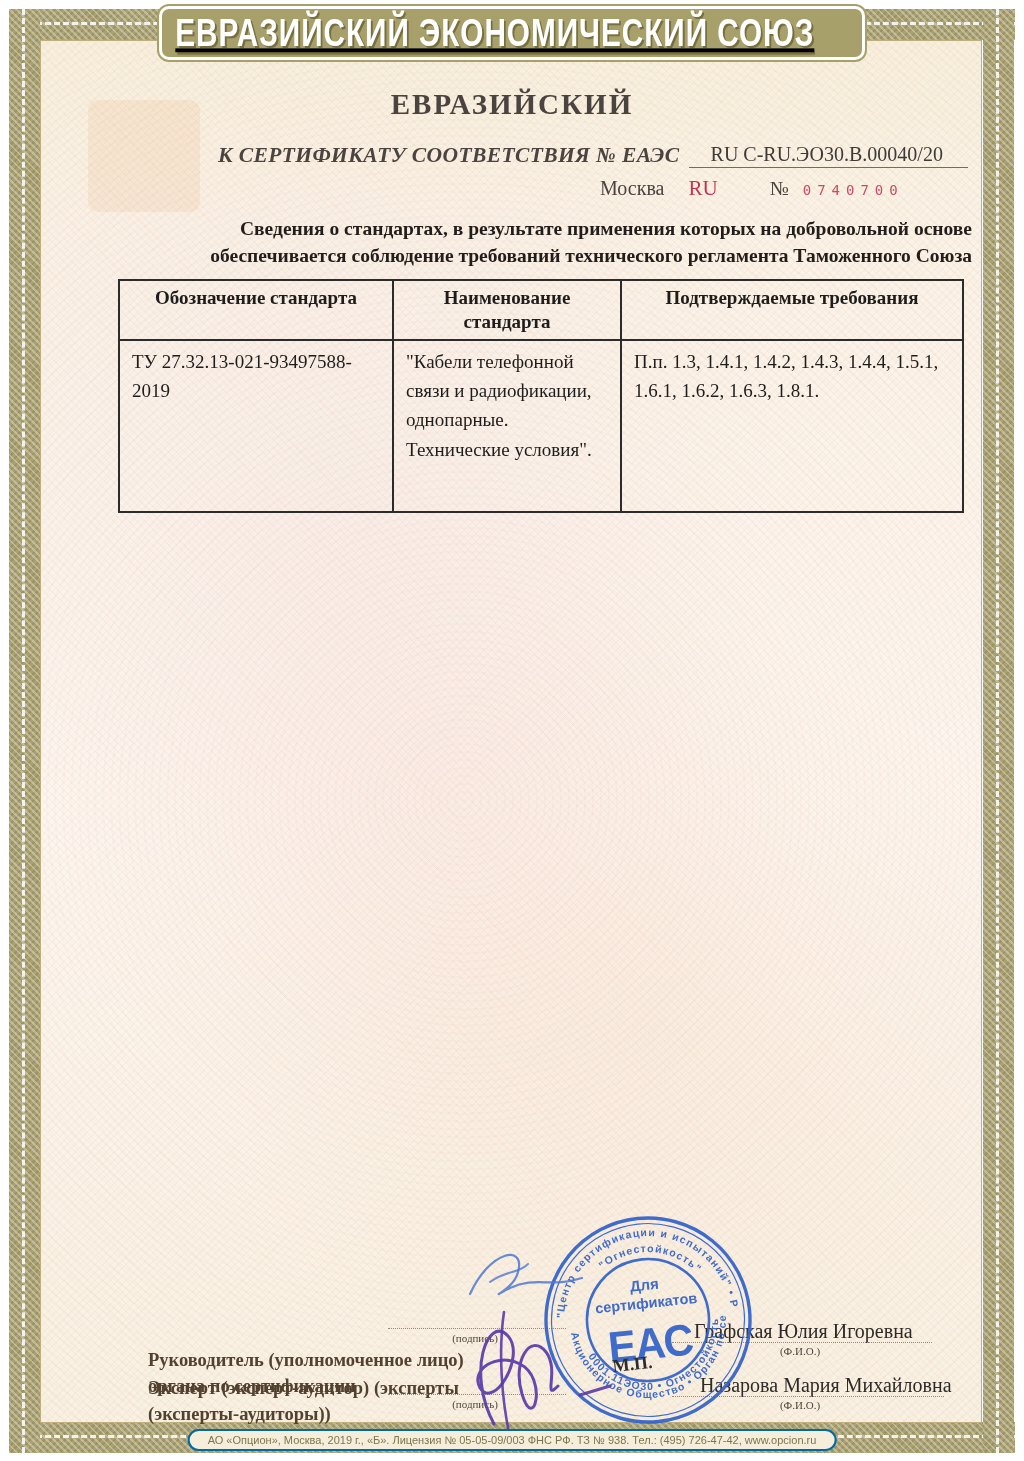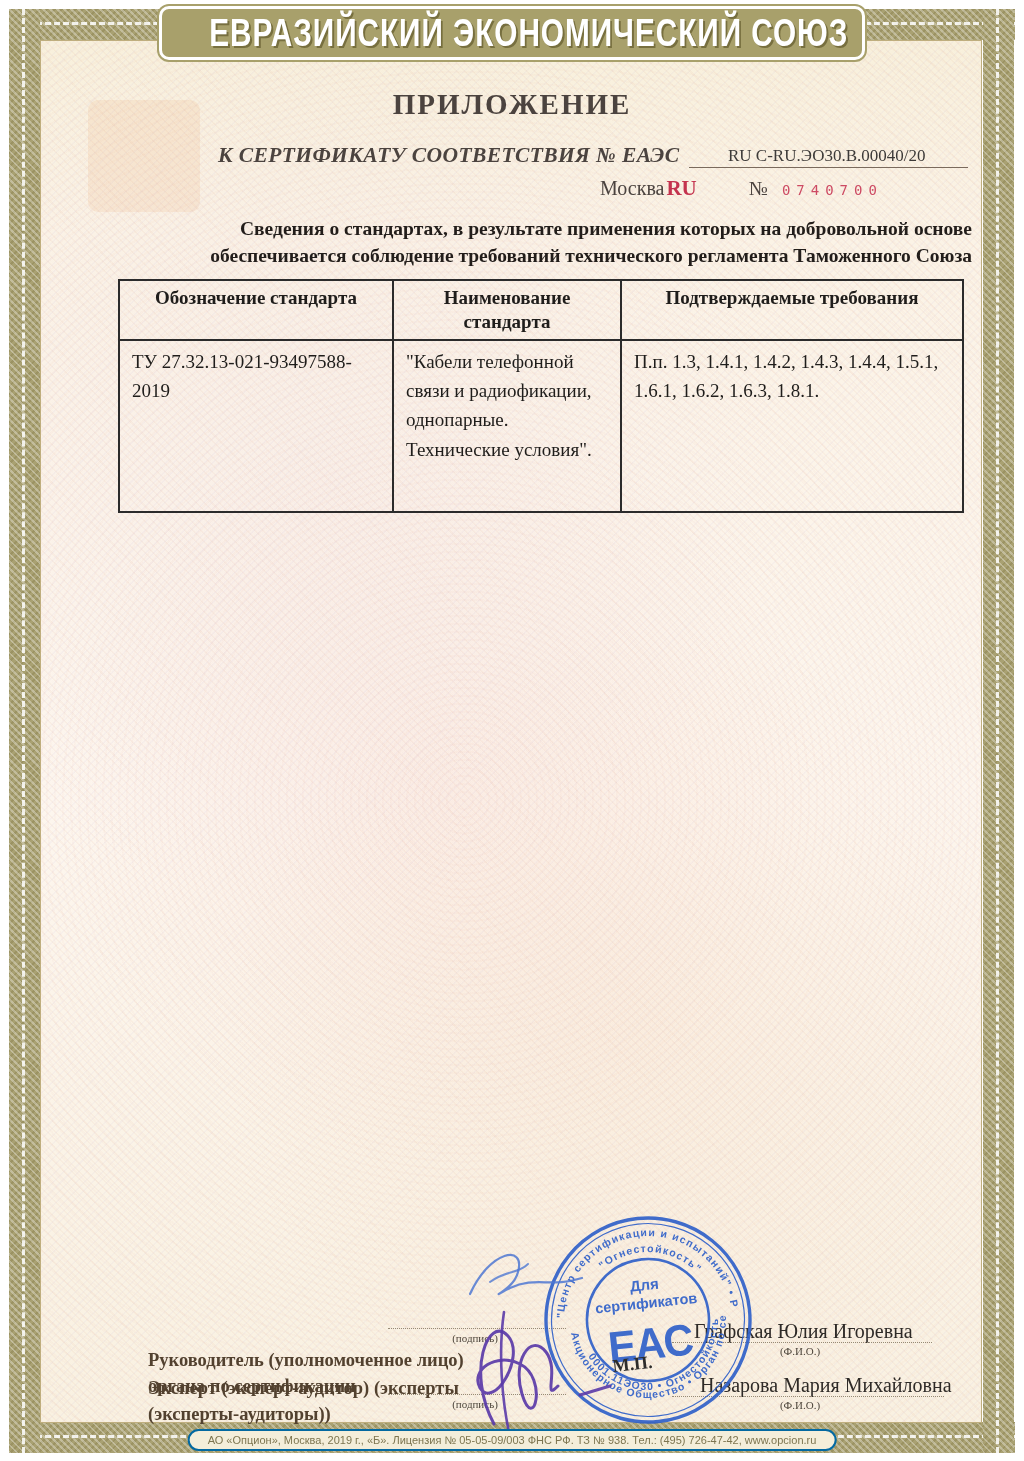--- a/index.html
+++ b/index.html
@@ -31,41 +31,41 @@
           repeating-linear-gradient(45deg, rgba(205,120,80,.05) 0 1.5px, transparent 1.5px 5.5px),
           repeating-linear-gradient(-45deg, rgba(140,120,210,.045) 0 1.5px, transparent 1.5px 5.5px),
           linear-gradient(180deg,#f8f0dc 0%,#fbf3e6 14%,#fdf6ee 55%,#f9f1e1 100%);}
 
   
   .banner{position:absolute;top:6px;left:50%;transform:translateX(-50%);
         width:700px;height:48px;z-index:5;
         background:var(--banner_olive,#a8a06b);
         border:3px solid #ffffff;border-radius:10px;
         box-shadow:0 0 0 2px var(--banner_olive,#a8a06b);
-        display:flex;align-items:center;justify-content:flex-end;}
+        display:flex;align-items:center;justify-content:flex-start;text-decoration:underline;}
   .banner span{font-family:"Liberation Sans", sans-serif;font-weight:bold;
         font-size:31px;color:#ffffff;letter-spacing:1px;white-space:nowrap;
         transform:scale(.96,1.28);
         text-shadow:2px 2px 0 rgba(110,102,55,.85);}
 
   
   .watermark-square{position:absolute;left:88px;top:100px;width:112px;height:112px;
         background:rgba(233,158,90,.13);border-radius:10px;}
 
   
   .doc-title{position:absolute;top:88px;left:0;width:100%;text-align:center;
         font-size:29px;font-weight:bold;color:#4b433f;letter-spacing:2px;}
   .subtitle-row{position:absolute;top:143px;left:218px;right:56px;
         display:flex;align-items:flex-end;white-space:nowrap;}
   .subtitle-label{font-size:21.5px;font-weight:bold;color:#4b433f;letter-spacing:.4px;font-style:italic;}
-  .cert-number{font-size:17px;color:#3d3a38;border-bottom:1.5px solid #7a6a5c;
+  .cert-number{font-size:20px;color:#3d3a38;border-bottom:1.5px solid #7a6a5c;
         margin-left:10px;padding:0 6px 1px 2px;flex:1;text-align:center;}
   .series-row{position:absolute;top:176px;left:600px;display:flex;align-items:baseline;}
   .series-label{font-size:20px;color:#4b433f;}
-  .series-value{font-size:21px;font-weight:bold;color:var(--accent_red,#c4334e);margin-left:2px;text-align:center;}
+  .series-value{font-size:21px;font-weight:normal;color:var(--accent_red,#c4334e);margin-left:24px;text-align:center;}
   .numero-sign{font-size:20px;color:#4b433f;margin-left:52px;}
   .serial-number{font-family:"DejaVu Sans Mono", monospace;font-size:14px;
         color:var(--serial_red,#cd4a63);letter-spacing:6px;margin-left:14px;}
 
   .intro{position:absolute;top:216px;left:86px;right:52px;text-align:right;
         font-size:19.5px;font-weight:bold;color:#221d1a;line-height:1.38;margin-left:28px;}
 
   
   table.standards{position:absolute;top:279px;left:118px;width:844px;
         border-collapse:collapse;table-layout:fixed;}
@@ -109,21 +109,21 @@
   <div class="band band-left"></div>
   <div class="band band-right"></div>
 
   <div class="paper"></div>
   <div class="watermark-square"></div>
 
   <div class="banner">
     <span>ЕВРАЗИЙСКИЙ ЭКОНОМИЧЕСКИЙ СОЮЗ</span>
   </div>
 
-  <div class="doc-title">ПРИЛОЖЕНИЕ</div>
+  <div class="doc-title">ЕВРАЗИЙСКИЙ</div>
 
   <div class="subtitle-row">
     <span class="subtitle-label">К СЕРТИФИКАТУ СООТВЕТСТВИЯ № ЕАЭС</span>
     <span class="cert-number">RU C-RU.ЭО30.В.00040/20</span>
   </div>
 
   <div class="series-row">
     <span class="series-label">Москва</span>
     <span class="series-value">RU</span>
     <span class="numero-sign">№</span>

